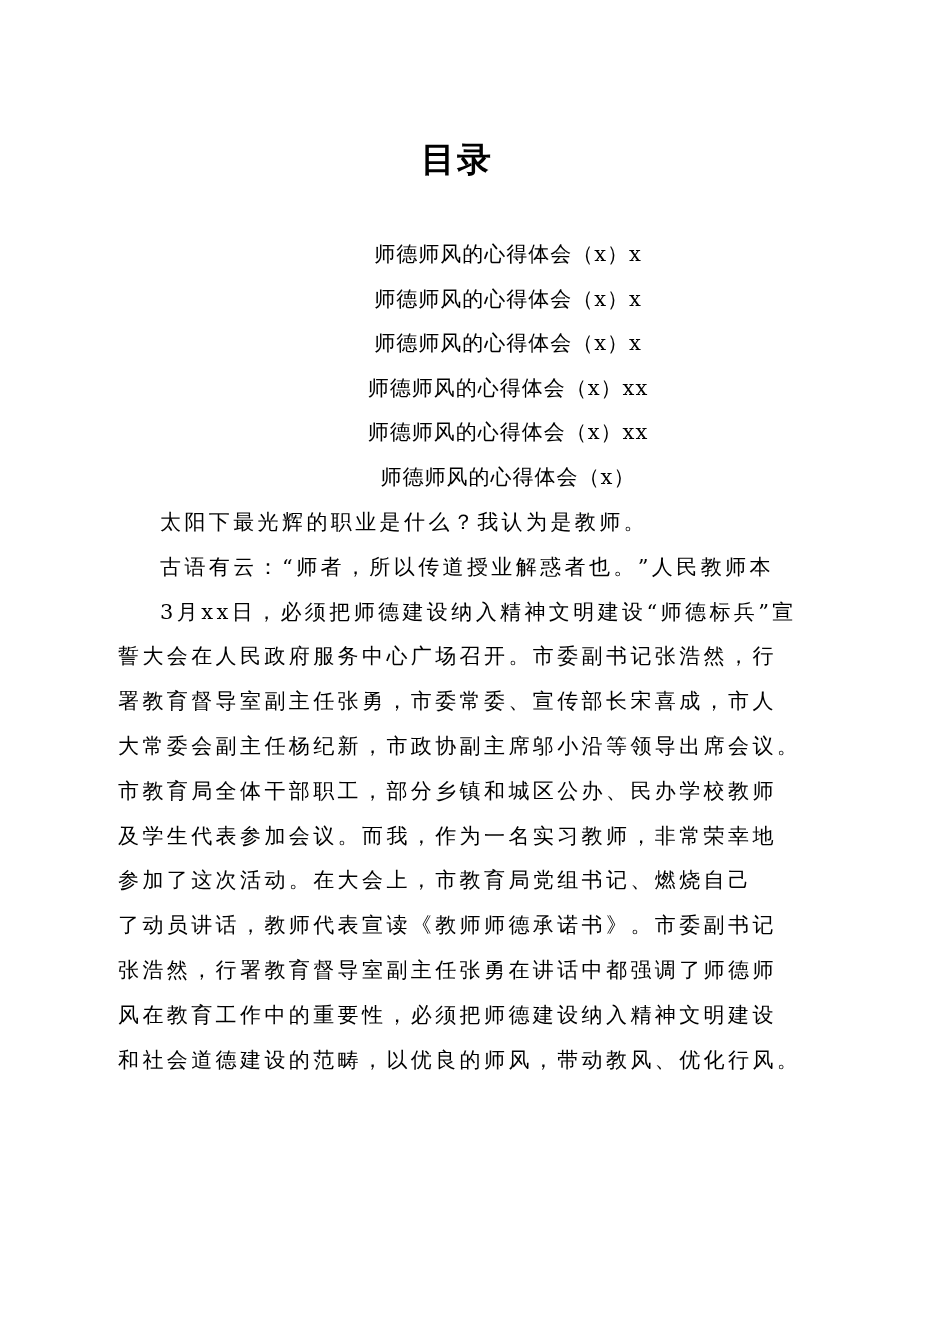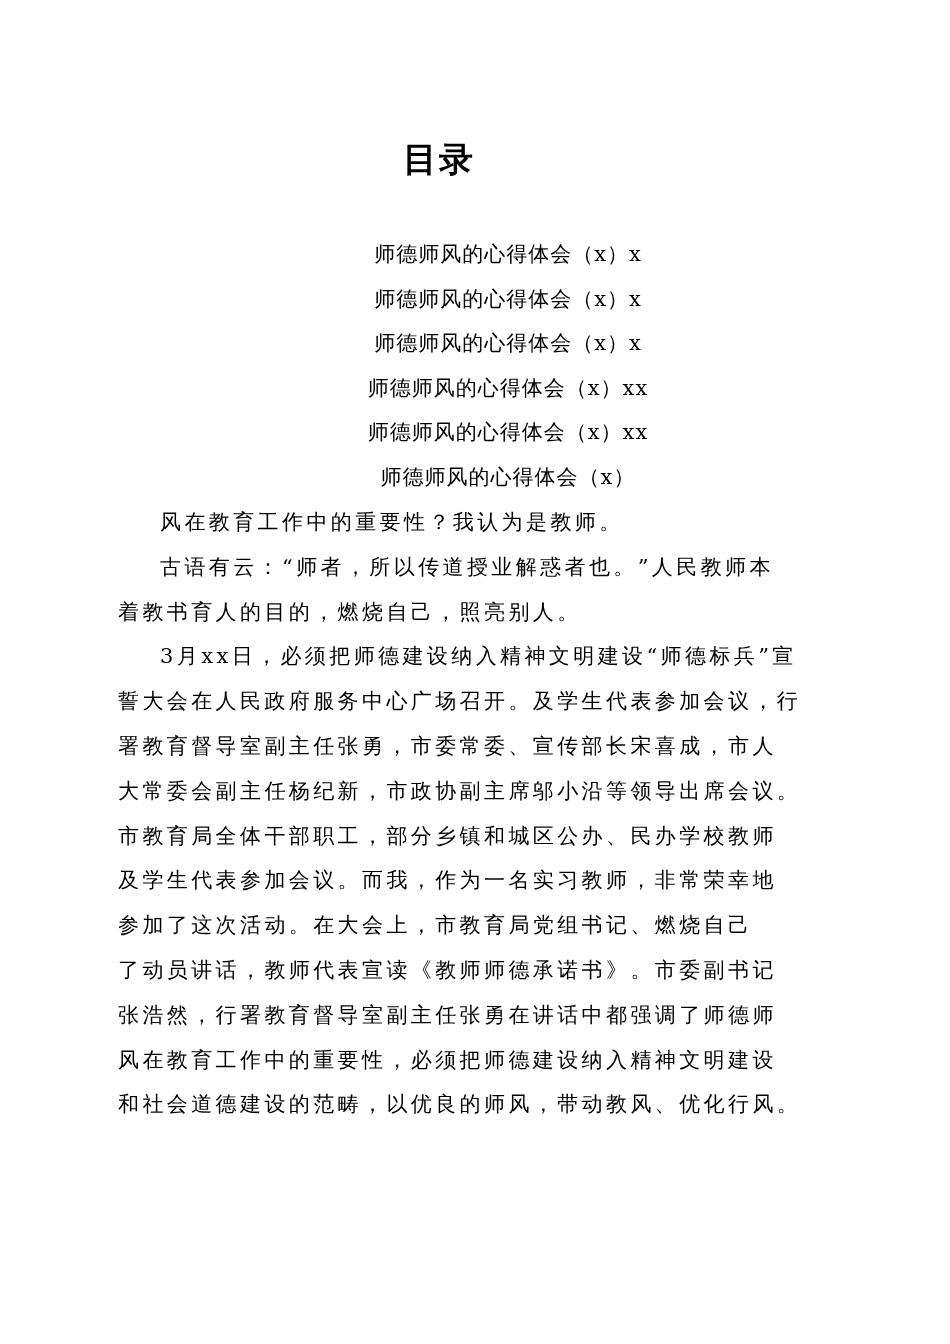--- a/index.html
+++ b/index.html
@@ -18,21 +18,21 @@
     .page {
       position: absolute;
       left: 0;
       top: 0;
       width: 950px;
       height: 1344px;
       background: #ffffff;
     }
     .title {
       position: absolute;
-      left: 0;
+      left: 18px;
       width: 878px;
       top: 135px;
       text-align: center;
       font-size: 34px;
       font-weight: bold;
       line-height: 48px;
       letter-spacing: 2px;
     }
     .toc {
       position: absolute;
@@ -78,29 +78,28 @@
     <div class="toc-item">师德师风的心得体会（x）x</div>
     <div class="toc-item">师德师风的心得体会（x）x</div>
     <div class="toc-item">师德师风的心得体会（x）x</div>
     <div class="toc-item">师德师风的心得体会（x）xx</div>
     <div class="toc-item">师德师风的心得体会（x）xx</div>
     <div class="toc-item">师德师风的心得体会（x）</div>
   </div>
 
   <div class="body-text">
     <div class="para">
-      <span class="line">风在教育工作中的重要性？我认为是教师。</span>
+      <span class="line">太阳下最光辉的职业是什么？我认为是教师。</span>
     </div>
     <div class="para">
       <span class="line">古语有云：“师者，所以传道授业解惑者也。”人民教师本</span>
-      <span class="line" style="margin-left:-42px">着教书育人的目的，燃烧自己，照亮别人。</span>
     </div>
     <div class="para">
       <span class="line">3月xx日，必须把师德建设纳入精神文明建设“师德标兵”宣</span>
-      <span class="line" style="margin-left:-42px">誓大会在人民政府服务中心广场召开。及学生代表参加会议，行</span>
+      <span class="line" style="margin-left:-42px">誓大会在人民政府服务中心广场召开。市委副书记张浩然，行</span>
       <span class="line" style="margin-left:-42px">署教育督导室副主任张勇，市委常委、宣传部长宋喜成，市人</span>
       <span class="line" style="margin-left:-42px">大常委会副主任杨纪新，市政协副主席邬小沿等领导出席会议。</span>
       <span class="line" style="margin-left:-42px">市教育局全体干部职工，部分乡镇和城区公办、民办学校教师</span>
       <span class="line" style="margin-left:-42px">及学生代表参加会议。而我，作为一名实习教师，非常荣幸地</span>
       <span class="line" style="margin-left:-42px">参加了这次活动。在大会上，市教育局党组书记、燃烧自己</span>
       <span class="line" style="margin-left:-42px">了动员讲话，教师代表宣读《教师师德承诺书》。市委副书记</span>
       <span class="line" style="margin-left:-42px">张浩然，行署教育督导室副主任张勇在讲话中都强调了师德师</span>
       <span class="line" style="margin-left:-42px">风在教育工作中的重要性，必须把师德建设纳入精神文明建设</span>
       <span class="line" style="margin-left:-42px">和社会道德建设的范畴，以优良的师风，带动教风、优化行风。</span>
     </div>

